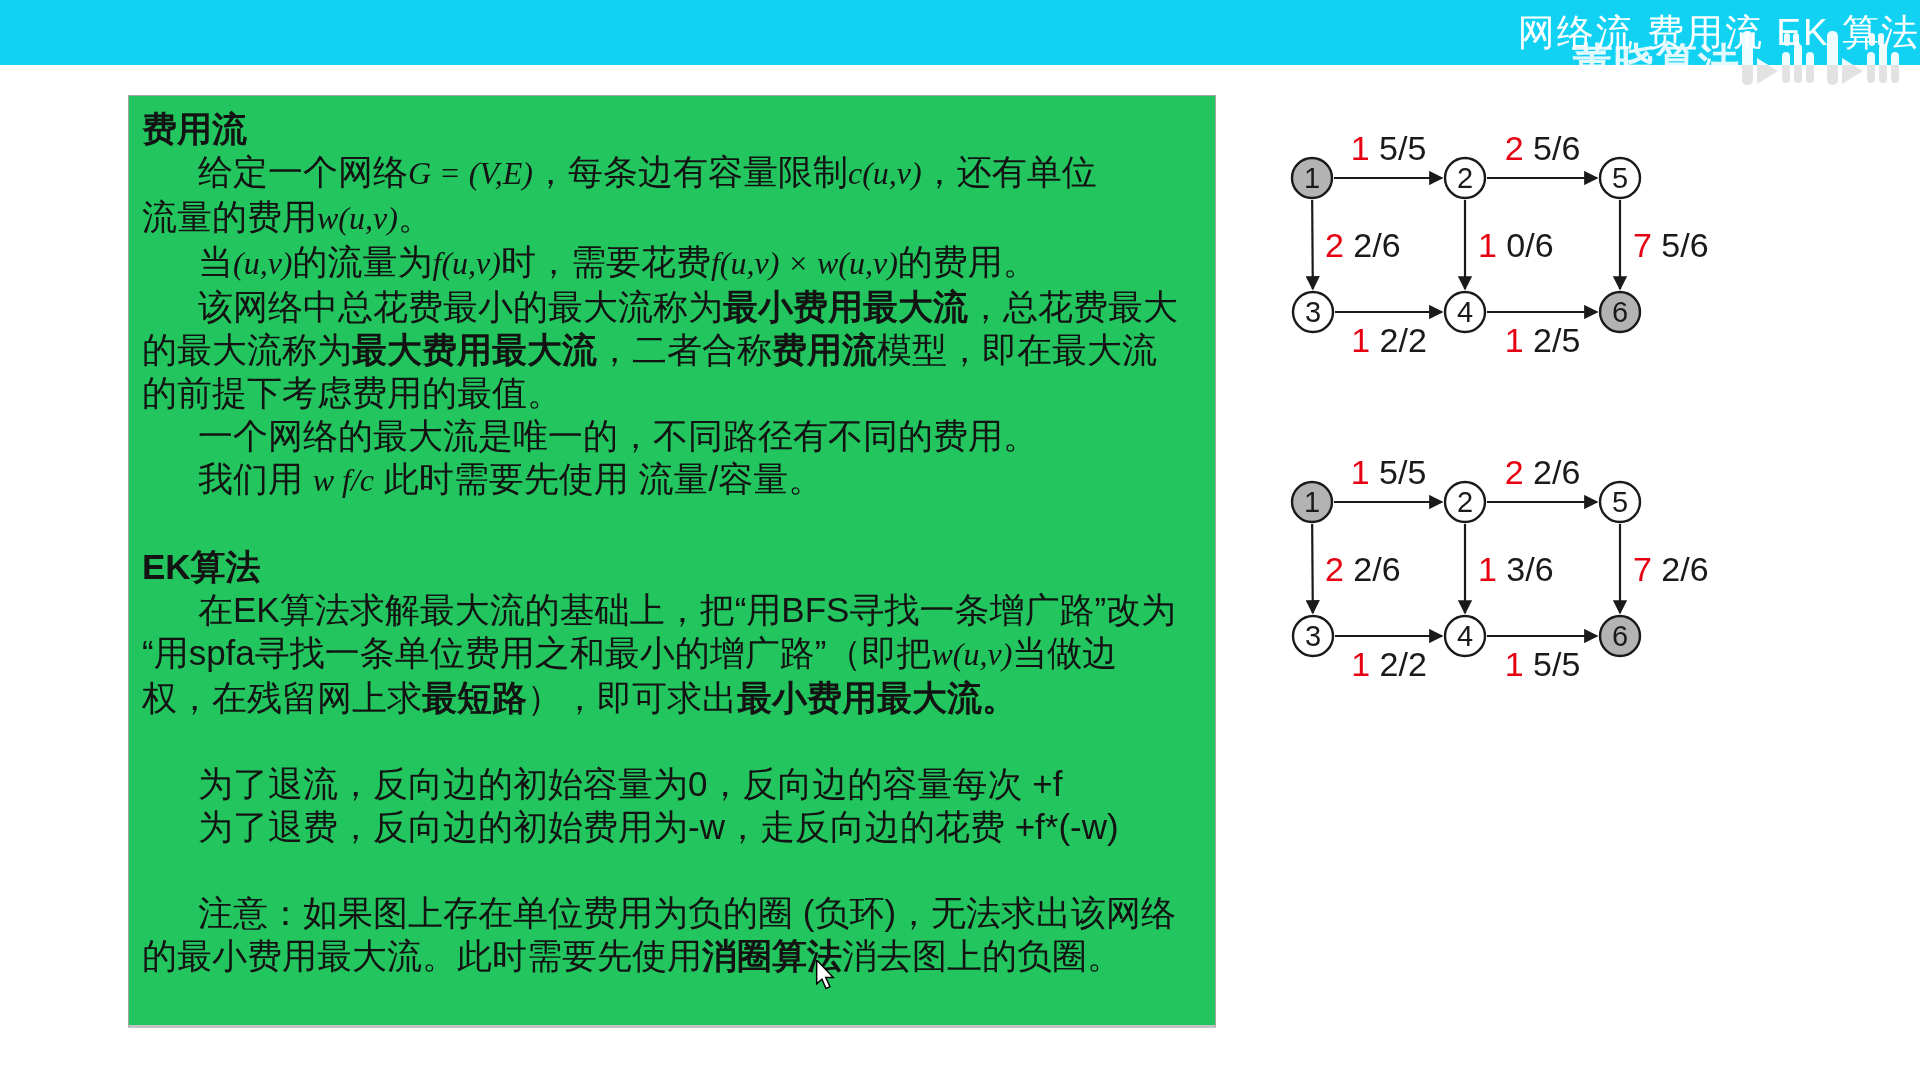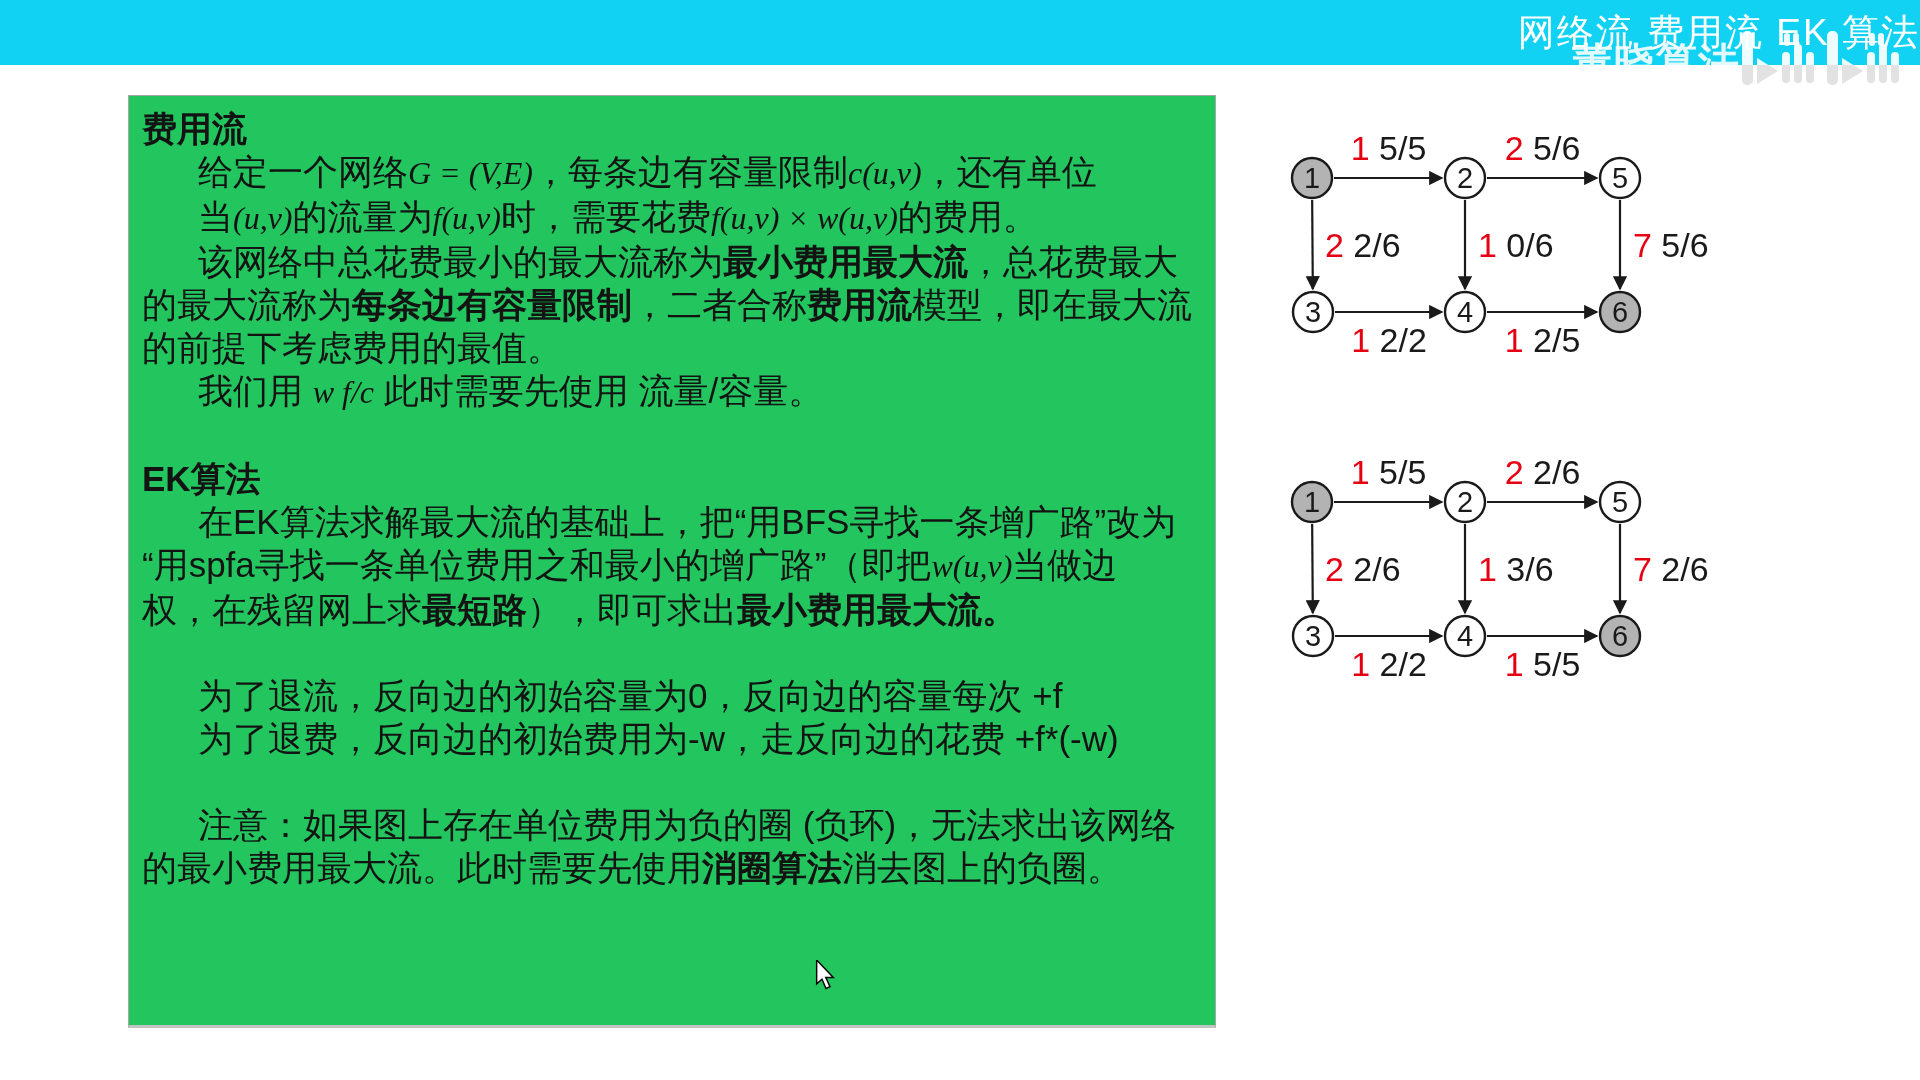--- a/index.html
+++ b/index.html
@@ -77,24 +77,26 @@
       <rect x="125" y="21" width="8" height="31" rx="4"></rect>
         <rect x="137" y="13" width="8" height="39" rx="4"></rect>
         <rect x="149" y="21" width="8" height="31" rx="4"></rect>
     </svg>
   </div>
 
   <section class="panel">
     <div>
         <p class="ln"><span class="b">费用流</span></p>
         <p class="ln ind"><span>给定一个网络</span><span class="m">G = (V,E)</span><span>，每条边有容量限制</span><span class="m">c(u,v)</span><span>，还有单位</span></p>
+        <p class="ln"><span>流量的费用</span><span class="m">w(u,v)</span><span>。</span></p>
         <p class="ln ind"><span>当</span><span class="m">(u,v)</span><span>的流量为</span><span class="m">f(u,v)</span><span>时，需要花费</span><span class="m">f(u,v) × w(u,v)</span><span>的费用。</span></p>
         <p class="ln ind"><span>该网络中总花费最小的最大流称为</span><span class="b">最小费用最大流</span><span>，总花费最大</span></p>
-        <p class="ln"><span>的最大流称为</span><span class="b">每条边有容量限制</span><span>，二者合称</span><span class="b">费用流</span><span>模型，即在最大流</span></p>
+        <p class="ln"><span>的最大流称为</span><span class="b">最大费用最大流</span><span>，二者合称</span><span class="b">费用流</span><span>模型，即在最大流</span></p>
         <p class="ln"><span>的前提下考虑费用的最值。</span></p>
+        <p class="ln ind"><span>一个网络的最大流是唯一的，不同路径有不同的费用。</span></p>
         <p class="ln ind"><span>我们用 </span><span class="m">w f/c</span><span> 此时需要先使用 流量/容量。</span></p>
         <p class="ln">&nbsp;</p>
         <p class="ln"><span class="b">EK算法</span></p>
         <p class="ln ind"><span>在EK算法求解最大流的基础上，把“用BFS寻找一条增广路”改为</span></p>
         <p class="ln"><span>“用spfa寻找一条单位费用之和最小的增广路”（即把</span><span class="m">w(u,v)</span><span>当做边</span></p>
         <p class="ln"><span>权，在残留网上求</span><span class="b">最短路</span><span>），即可求出</span><span class="b">最小费用最大流。</span></p>
         <p class="ln">&nbsp;</p>
         <p class="ln ind"><span>为了退流，反向边的初始容量为0，反向边的容量每次 +f</span></p>
         <p class="ln ind"><span>为了退费，反向边的初始费用为-w，走反向边的花费 +f*(-w)</span></p>
         <p class="ln">&nbsp;</p>

